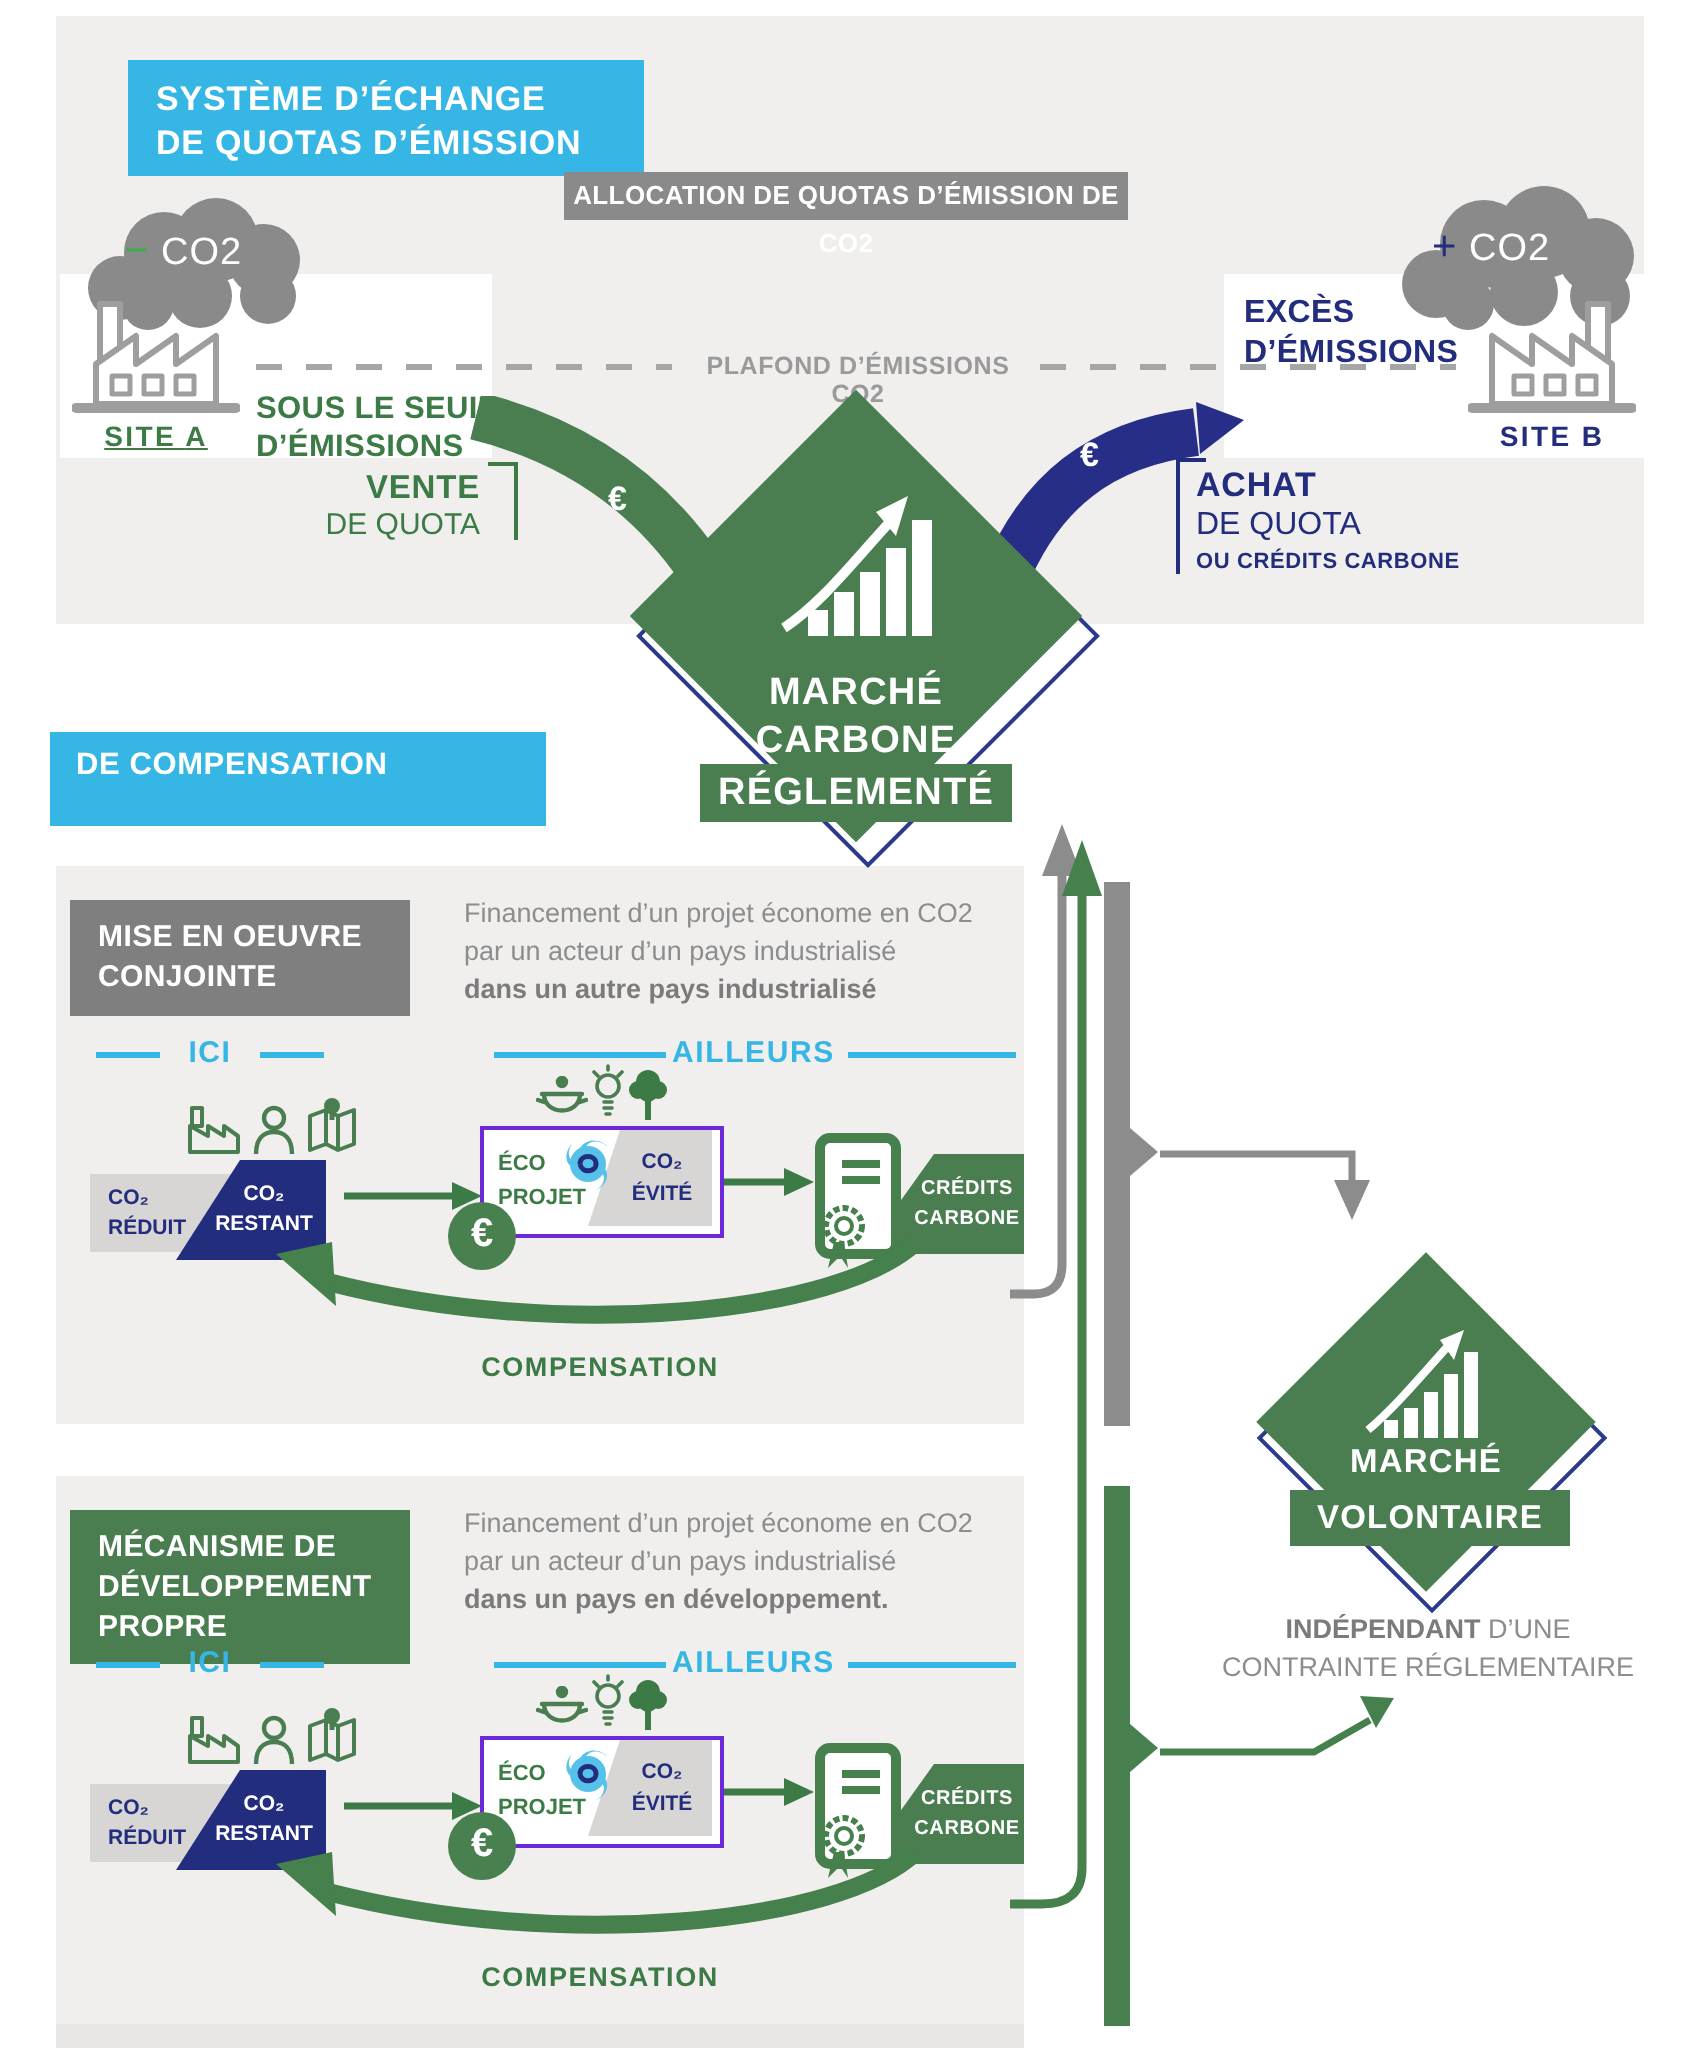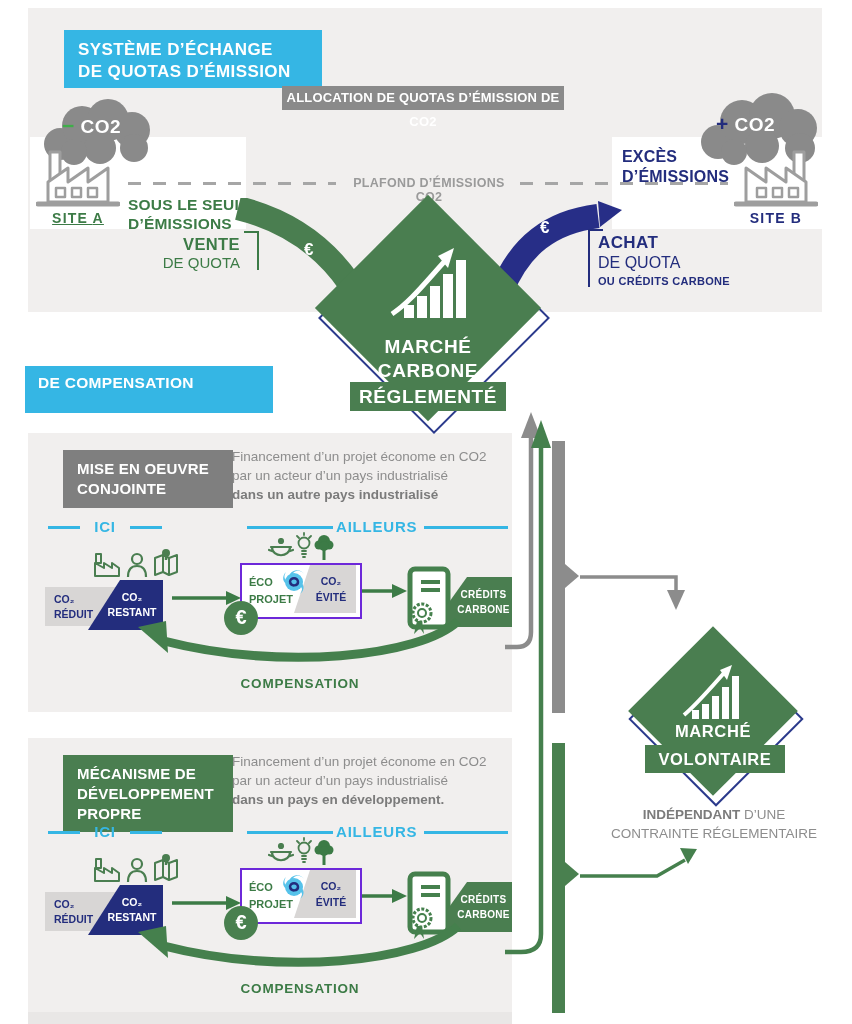--- a/index.html
+++ b/index.html
@@ -14,21 +14,21 @@
   #header1{left:64px;top:30px;width:258px;height:58px;font-size:17px;line-height:1.32;
            padding:9px 0 0 14px;box-sizing:border-box;letter-spacing:.4px;}
   #header2{left:25px;top:366px;width:248px;height:47px;font-size:15.5px;line-height:1.32;
            padding:7px 0 0 13px;box-sizing:border-box;letter-spacing:.3px;}
 
   #alloc-box{left:282px;top:86px;width:282px;height:24px;background:#8a8a8a;color:#fff;
              font-size:13px;font-weight:bold;text-align:center;line-height:24px;letter-spacing:.2px;}
   #alloc-sub{left:282px;top:113px;width:282px;text-align:center;color:#8d8d8d;font-size:13.5px;font-weight:bold;}
 
   
-  .cloud-txt{position:absolute;font-weight:bold;font-size:19px;color:#fff;letter-spacing:.5px;}
+  .cloud-txt{position:absolute;font-weight:normal;font-size:19px;color:#fff;letter-spacing:.5px;}
   .sign-minus{color:#3fae49;font-size:21px;}
   .sign-plus{color:#232d7d;font-size:21px;}
   .site-label{position:absolute;text-align:center;font-weight:bold;font-size:14px;letter-spacing:1.2px;}
   .green-t{color:#3c7b46;} .navy-t{color:#232d7d;}
 
   #status-a{left:128px;top:195px;color:#3c7b46;font-weight:bold;font-size:15.5px;line-height:1.25;letter-spacing:.2px;}
   #status-b{left:622px;top:147px;color:#232d7d;font-weight:bold;font-size:16px;line-height:1.22;letter-spacing:.2px;}
 
   .dashline{position:absolute;height:3px;
     background:repeating-linear-gradient(90deg,#a6a6a6 0 13px,transparent 13px 25px);}
@@ -52,21 +52,21 @@
   
   .d-outline{position:absolute;border:2px solid #2b3a8c;transform:rotate(45deg);}
   .d-fill{position:absolute;background:#4a7e50;transform:rotate(45deg);}
   .d-text{position:absolute;text-align:center;color:#fff;font-weight:bold;letter-spacing:.6px;}
   .d-band{position:absolute;background:#4a7e50;color:#fff;font-weight:bold;text-align:center;letter-spacing:.6px;}
   .bar{position:absolute;bottom:0;background:#fff;}
 
   
   .mech{position:absolute;width:484px;}
   .mech-title{position:absolute;left:7px;top:17px;width:170px;box-sizing:border-box;
-              padding:9px 6px 9px 14px;color:#fff;font-weight:bold;font-size:15px;line-height:1.32;letter-spacing:.2px;margin-left:28px;}
+              padding:9px 6px 9px 14px;color:#fff;font-weight:bold;font-size:15px;line-height:1.32;letter-spacing:.2px;}
   .mech-title span{display:block;}
   .t-gray{background:#7f7f7f;} .t-green{background:#4a7e50;}
   .mech-desc{position:absolute;left:204px;top:14px;font-size:13.5px;color:#8d8d8d;line-height:1.42;}
   .mech-desc .bold{font-weight:bold;color:#7b7b7b;}
   .cyan-lab{position:absolute;color:#35b6e4;font-weight:bold;font-size:15px;text-align:center;letter-spacing:.8px;}
   .cyan-line{position:absolute;height:3px;background:#35b6e4;}
 
   .co2shape{position:absolute;left:17px;top:145px;width:122px;height:54px;}
   .co2shape .grayrect{position:absolute;left:0;top:9px;width:98px;height:39px;background:#d8d6d5;}
   .co2shape .navyquad{position:absolute;left:0;top:0;width:122px;height:54px;background:#232d7d;

